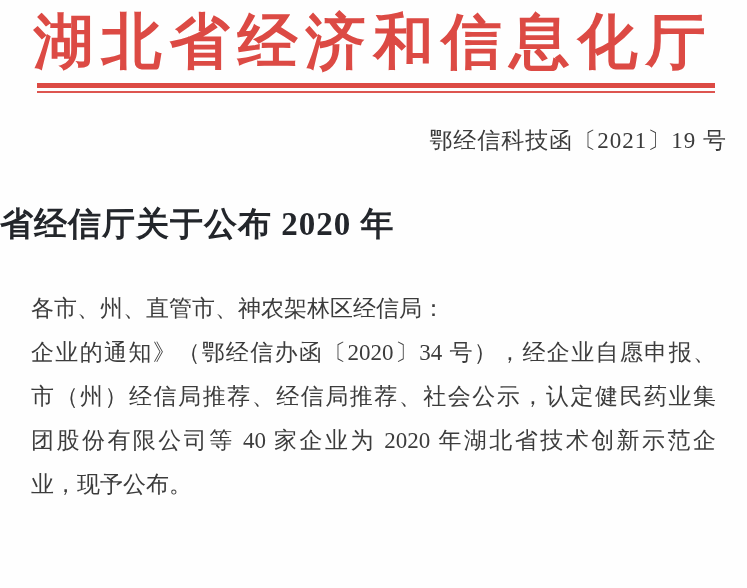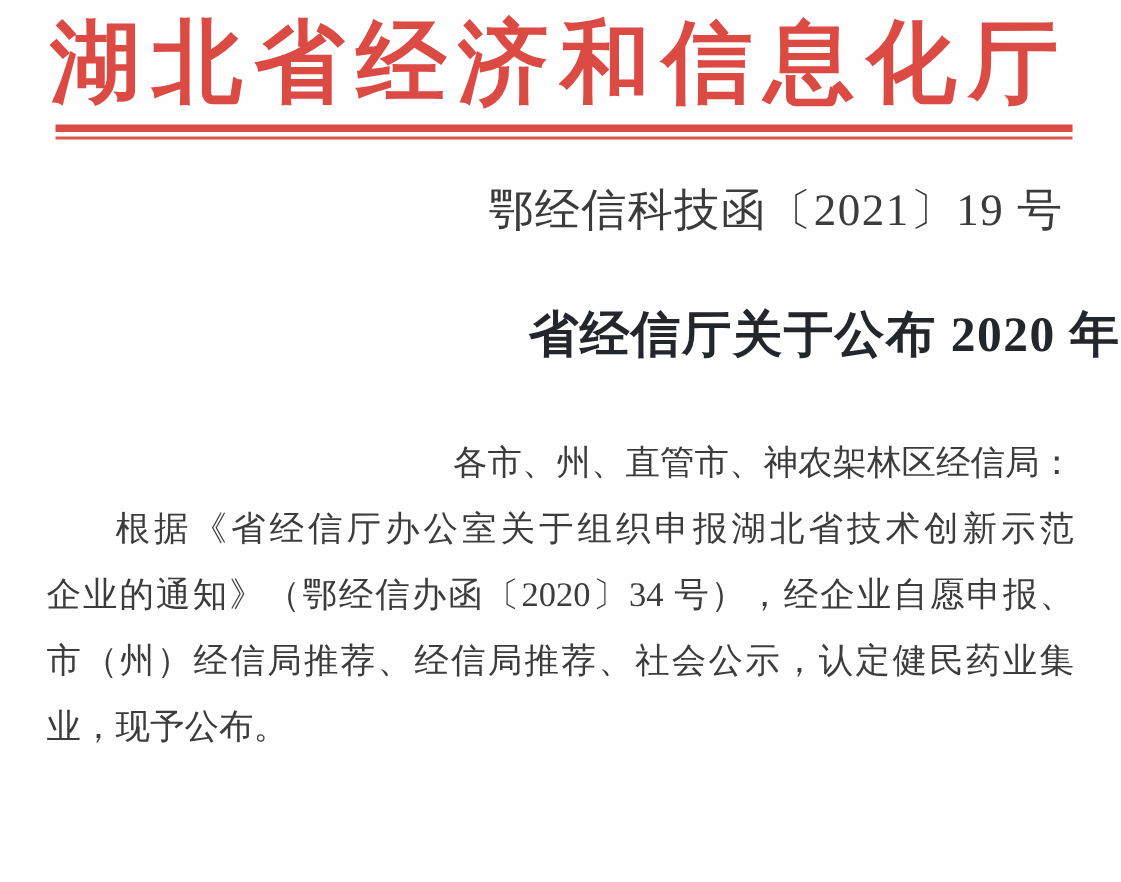--- a/index.html
+++ b/index.html
@@ -36,47 +36,47 @@
     background: #dc4a44;
   }
   .rule-thin {
     margin-top: 3px;
     height: 2px;
     background: #dd5550;
   }
   
   .docnum {
     margin-top: 36px;
-    padding-right: 38px;
+    padding-right: 20px;
     text-align: right;
-    font-size: 30px;
+    font-size: 23px;
     line-height: 24px;
     letter-spacing: 1px;
     color: #3b3b3b;
   }
   
   .title {
     margin: 48px 0 0 0;
-    text-align: right;
+    text-align: left;
     font-size: 33px;
     line-height: 46px;
     font-weight: bold;
     letter-spacing: 1px;
     color: #23262b;
   }
   
   .body-text {
     margin-top: 40px;
     padding: 0 31px;
     font-size: 23px;
     line-height: 44px;
     color: #3c3c3c;
   }
   .salutation {
-    text-align: right;
+    text-align: left;
   }
   .pline {
     text-align: justify;
     text-align-last: justify;
   }
   .pline.first {
     text-indent: 2em;
   }
   .pline.last {
     text-align: left;
@@ -96,19 +96,19 @@
   </div>
 
   <div class="docnum">鄂经信科技函〔2021〕19 号</div>
 
   <h1 class="title">
     <div>省经信厅关于公布 2020 年</div>
   </h1>
 
   <div class="body-text">
     <div class="salutation">各市、州、直管市、神农架林区经信局：</div>
-    <div class="pline first">根据《省经信厅办公室关于组织申报湖北省技术创新示范</div>
     <div class="pline">企业的通知》（鄂经信办函〔2020〕34 号），经企业自愿申报、</div>
     <div class="pline">市（州）经信局推荐、经信局推荐、社会公示，认定健民药业集</div>
+    <div class="pline">团股份有限公司等 40 家企业为 2020 年湖北省技术创新示范企</div>
     <div class="pline last">业，现予公布。</div>
   </div>
 
 </div>
 
 </body></html>

